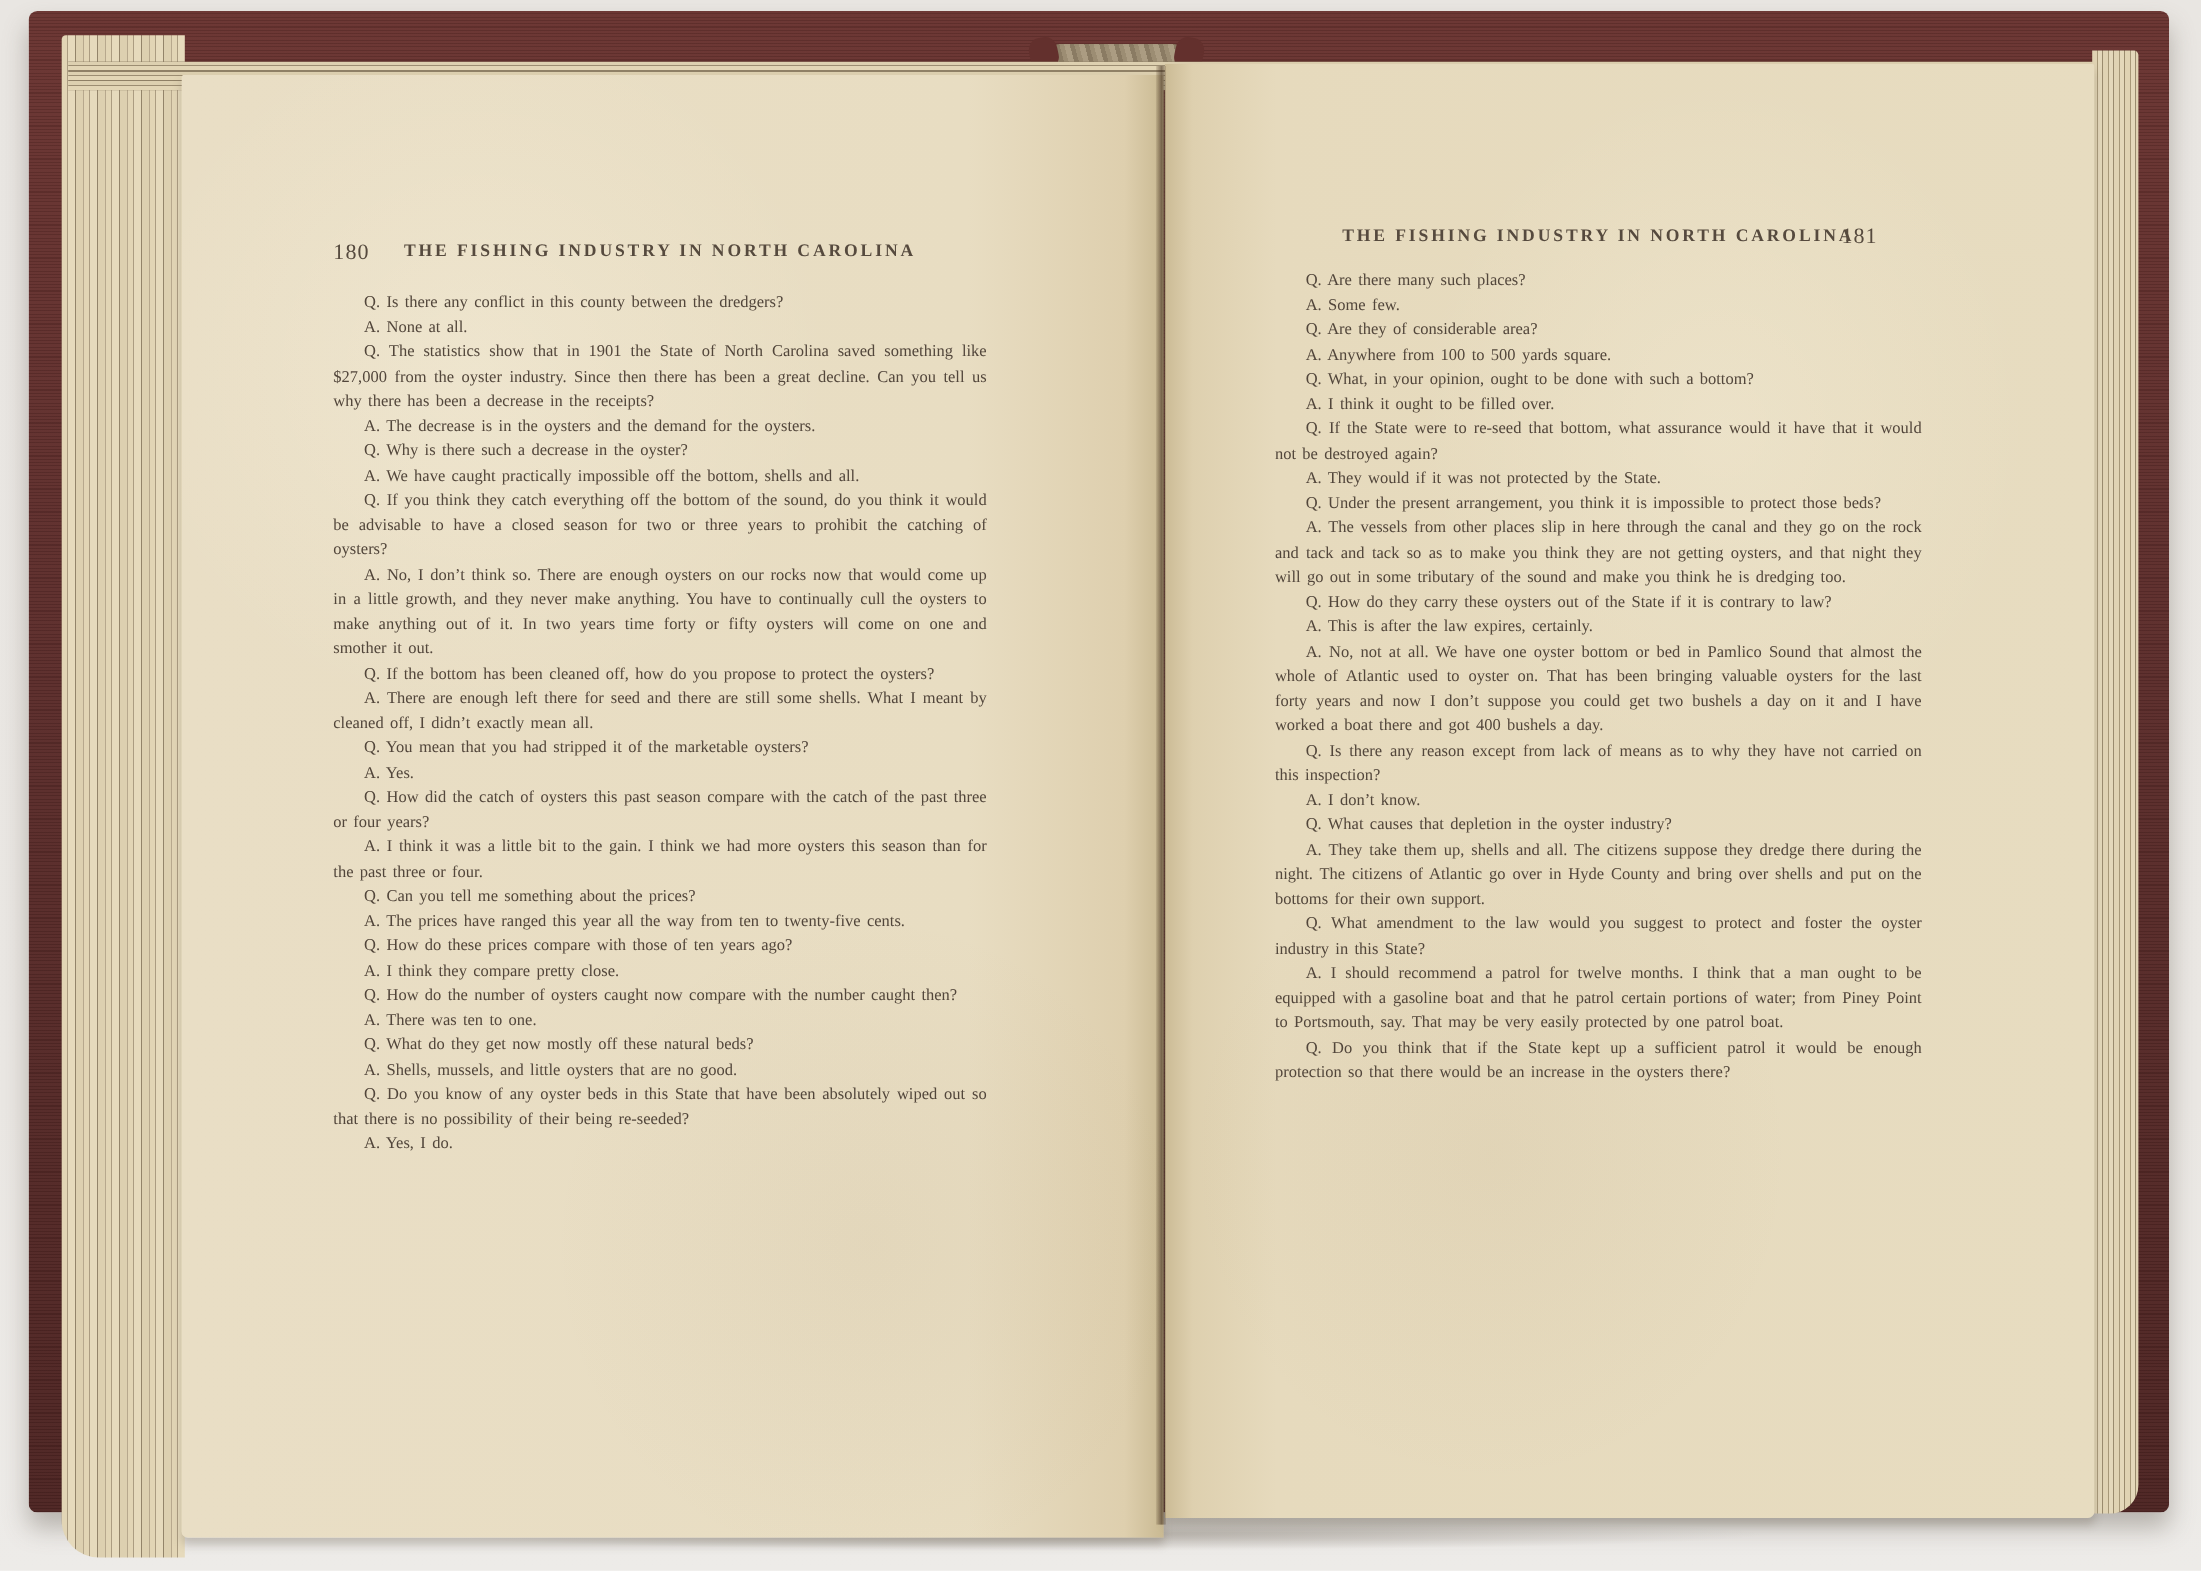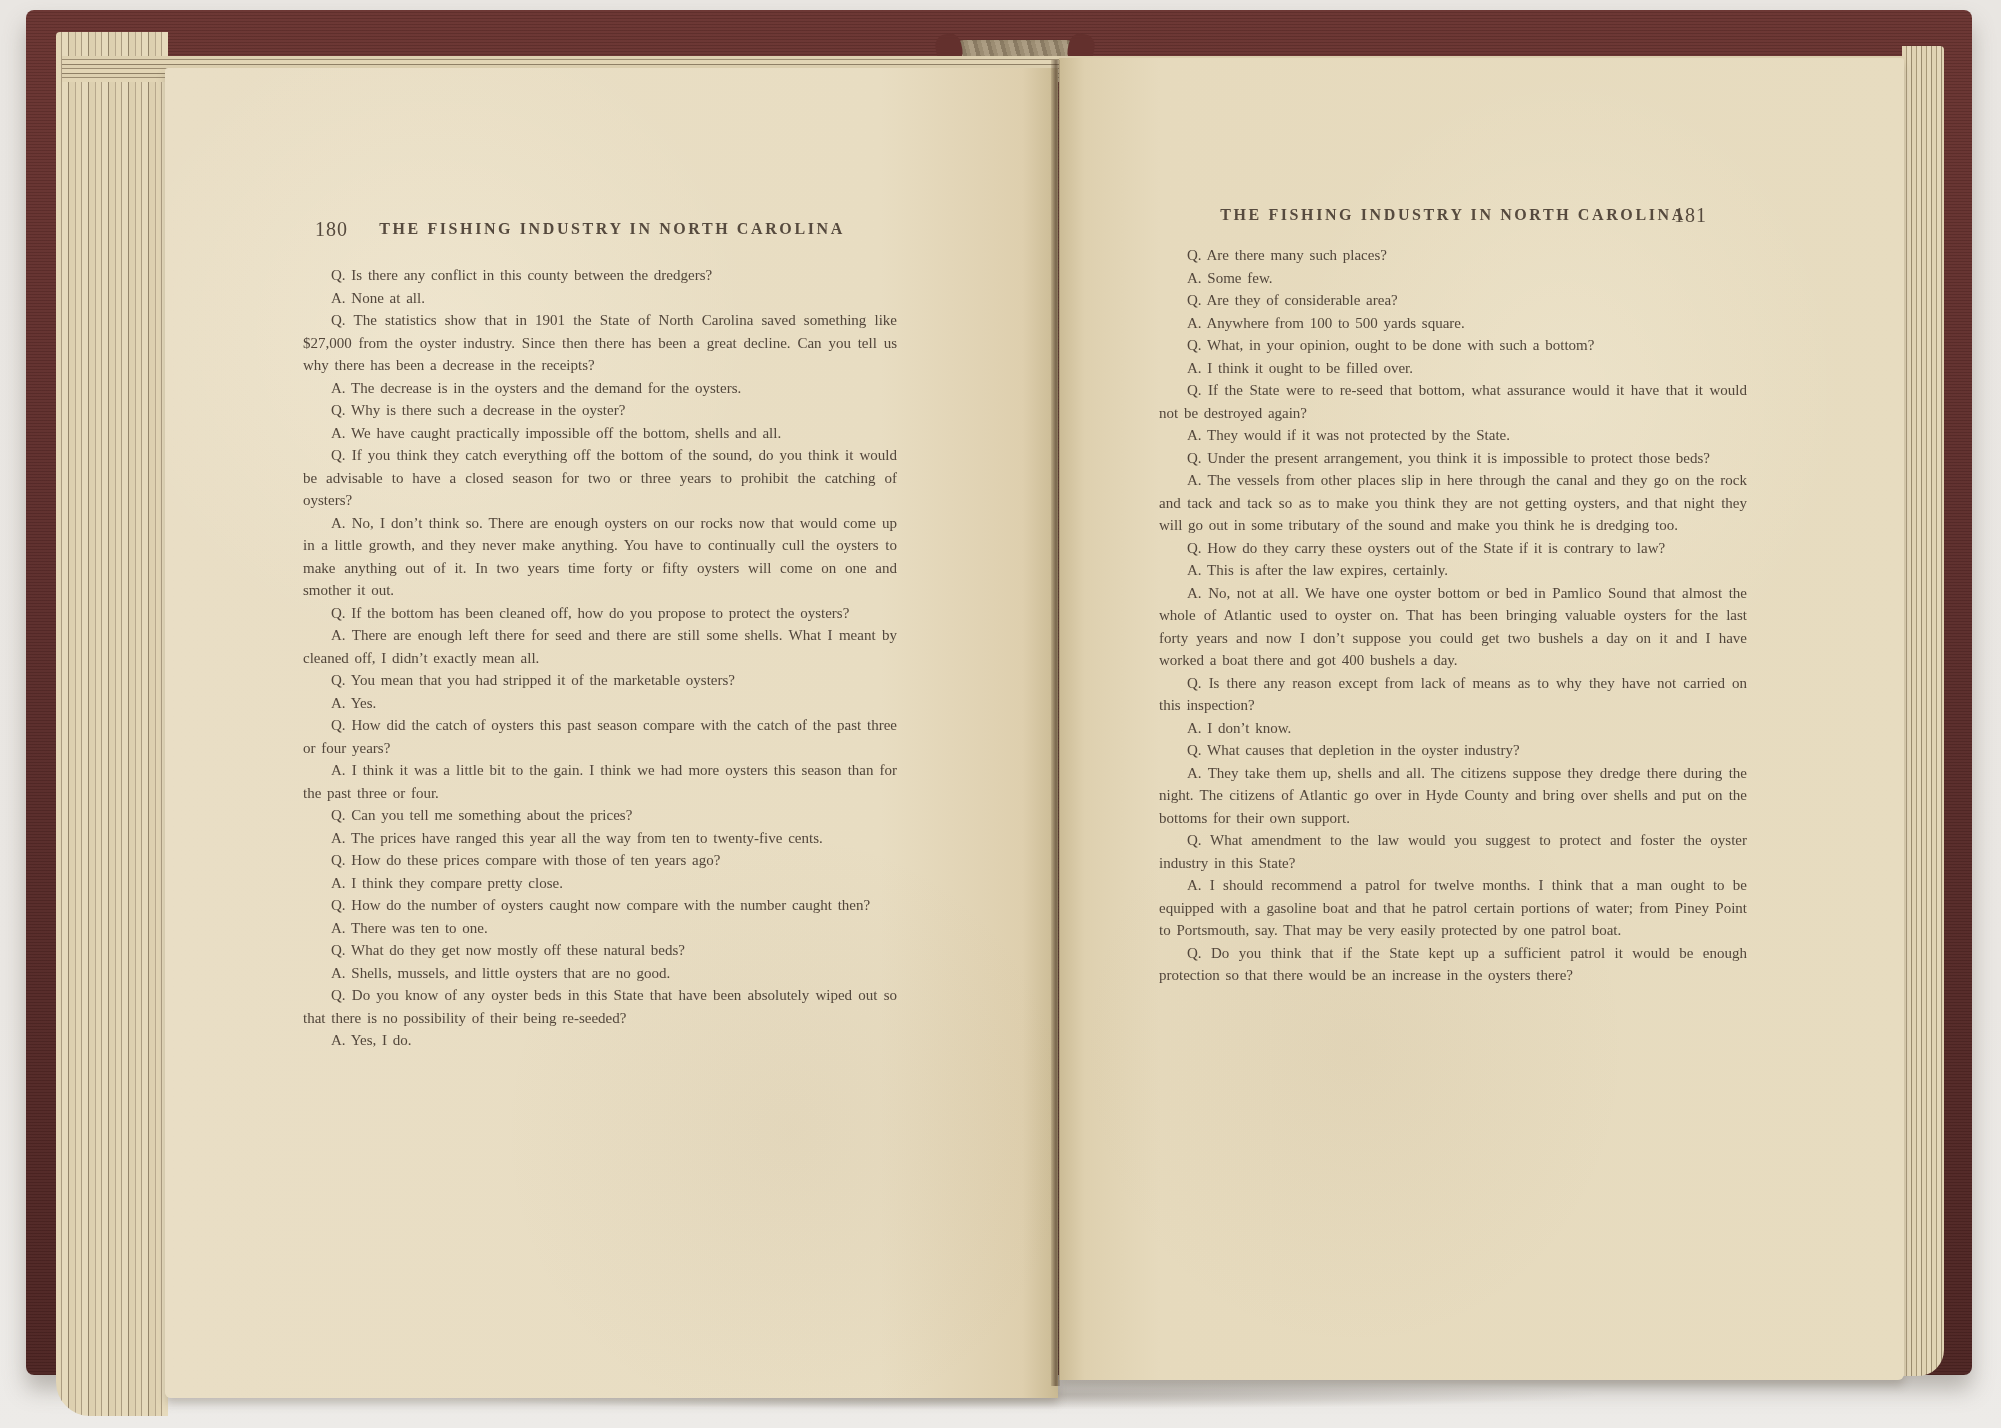--- a/index.html
+++ b/index.html
@@ -89,21 +89,21 @@
     position: absolute; left: 1051px; top: 60px; width: 9px; height: 1326px;
     background: linear-gradient(90deg, rgba(90,66,44,0.15), rgba(58,38,22,0.55) 55%, rgba(90,66,44,0.18));
   }
 
   
   .running-head {
     position: absolute; height: 30px;
     font-size: 16px; font-weight: 700; letter-spacing: 2.6px;
     color: #564a3e;
   }
-  .page-left  .running-head { left: 150px; top: 150px; width: 594px; }
+  .page-left  .running-head { left: 138px; top: 150px; width: 594px; }
   .page-right .running-head { left: 100px; top: 146px; width: 588px; }
   .head-title {
     position: absolute; left: 0; right: 0; text-align: center; top: 2px;
     font-size: 16px;
   }
   .folio {
     position: absolute; top: 0;
     font-size: 20px; font-weight: 400; letter-spacing: 1px;
   }
   .folio-left  { left: 0; }

